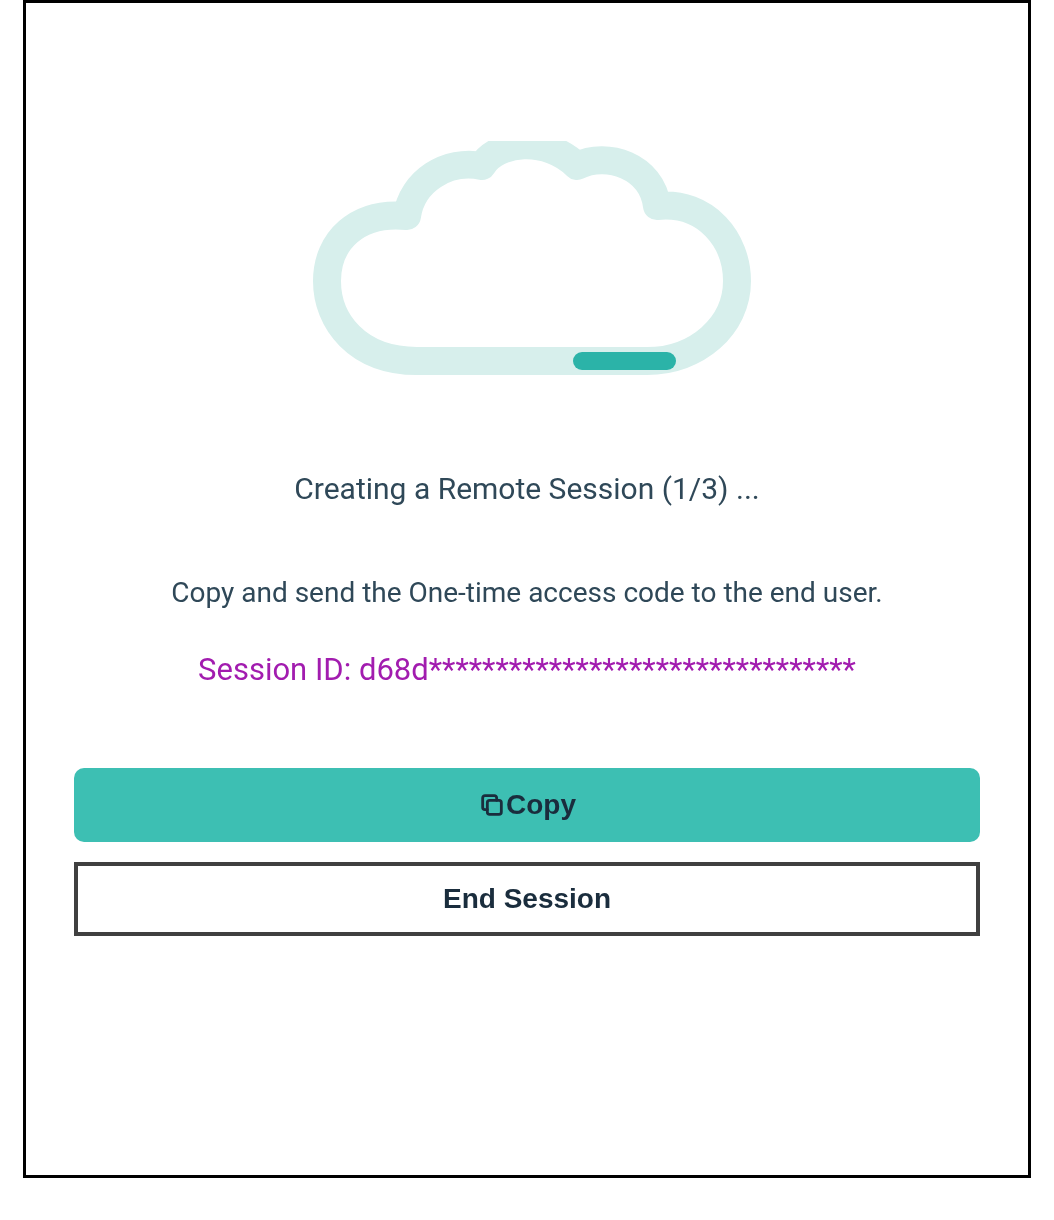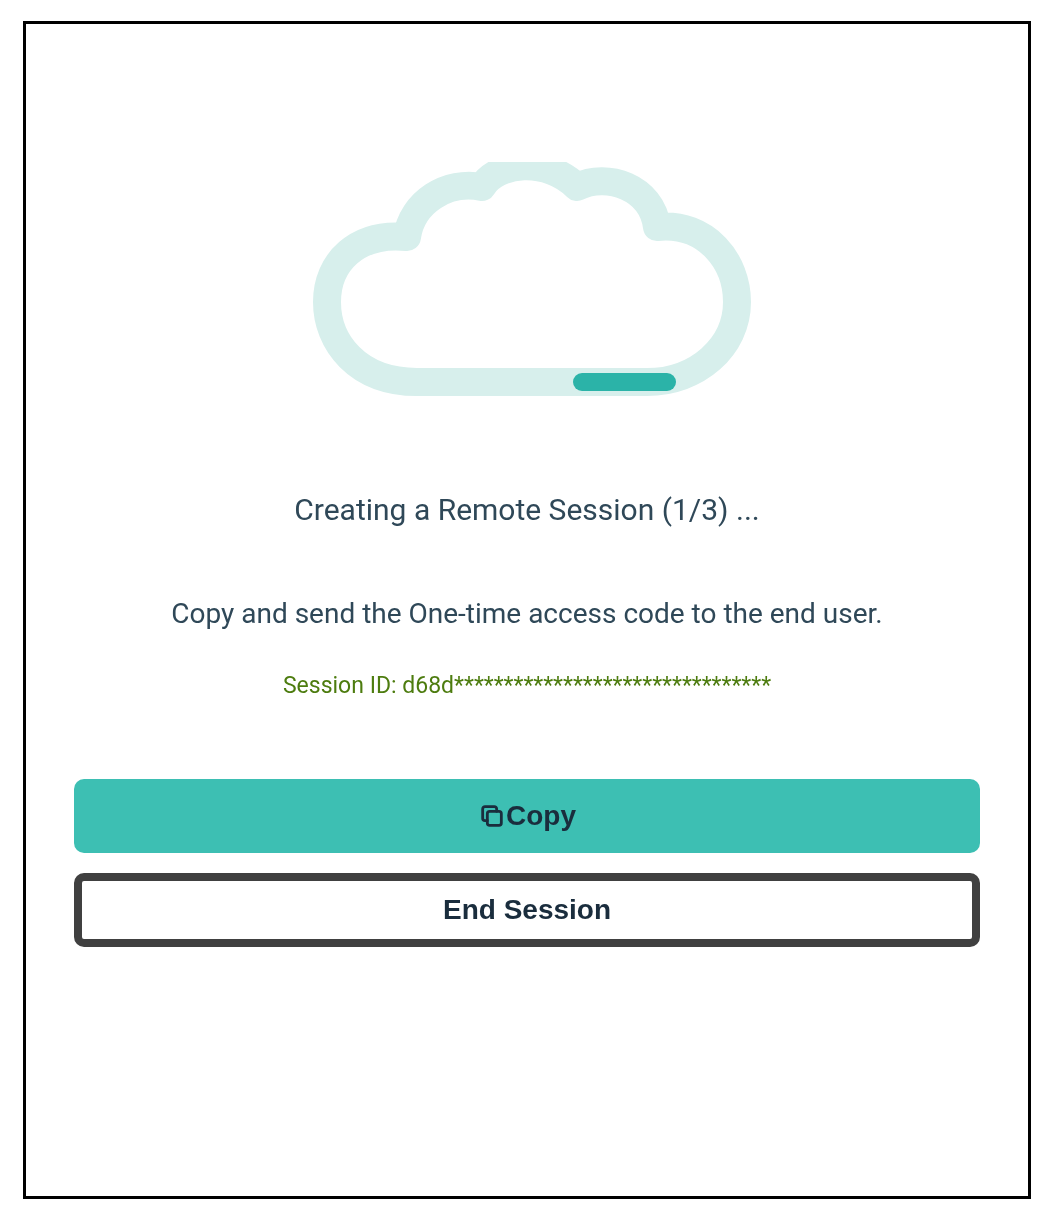--- a/index.html
+++ b/index.html
@@ -13,21 +13,20 @@
       width: 1054px;
       height: 1220px;
       display: flex;
       align-items: flex-start;
       justify-content: center;
     }
     .container {
       width: 1008px;
       height: 1178px;
       border: 3px solid #000000;
-      margin-top: 21px;
       background: #ffffff;
       padding: 48px;
       display: flex;
       flex-direction: column;
       align-items: center;
     }
     .cloud-wrapper {
       margin-top: 90px;
       margin-bottom: 70px;
       display: flex;
@@ -41,22 +40,22 @@
       font-weight: 400;
     }
     .instruction-text {
       font-size: 28px;
       color: #2f4858;
       text-align: right;
       margin-bottom: 42px;
       font-weight: 400;
     }
     .session-id-text {
-      font-size: 23px;
-      color: #4d7c0f;
+      font-size: 31px;
+      color: #a21caf;
       text-align: left;
       margin-bottom: 80px;
       font-weight: 400;
     }
     .button-group {
       width: 100%;
       display: flex;
       flex-direction: column;
       gap: 20px;
     }
@@ -71,22 +70,22 @@
       justify-content: center;
       cursor: pointer;
       font-size: 28px;
       font-weight: 600;
       color: #1a2d3d;
     }
     .end-session-button {
       width: 100%;
       height: 74px;
       background: #ffffff;
-      border: 8px solid #404040;
-      border-radius: 10px;
+      border: 4px solid #404040;
+      border-radius: 0;
       display: flex;
       align-items: center;
       justify-content: center;
       cursor: pointer;
       font-size: 28px;
       font-weight: 600;
       color: #1a2d3d;
     }
     .copy-icon {
       display: inline-flex;

